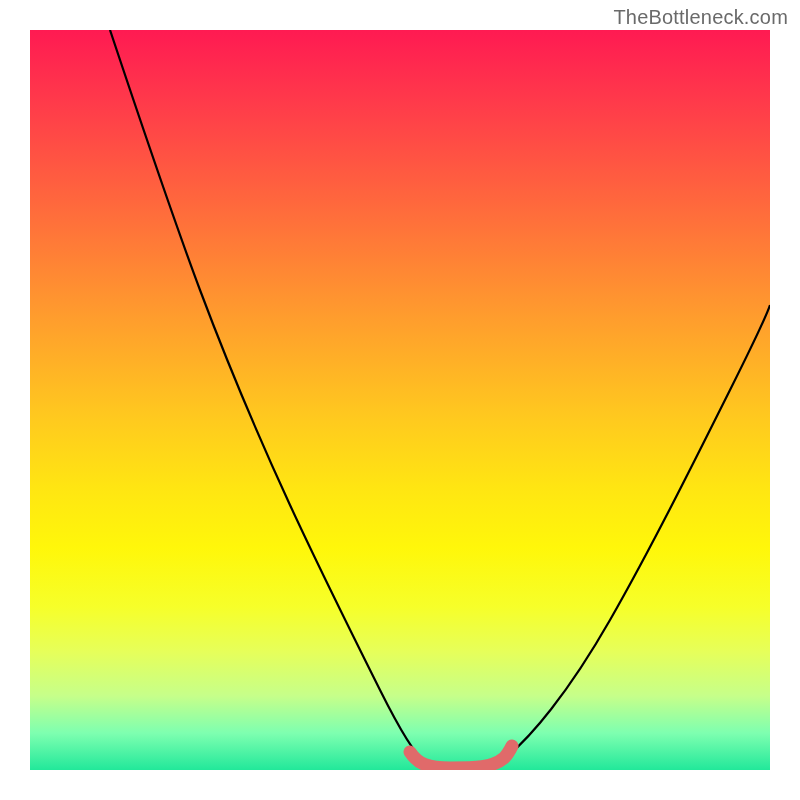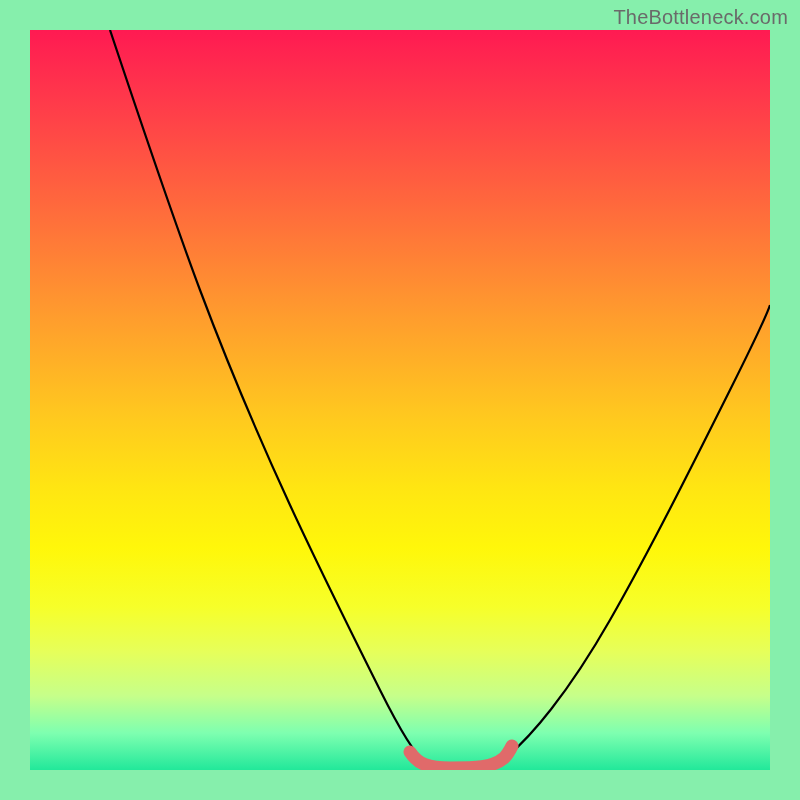--- a/index.html
+++ b/index.html
@@ -10,21 +10,21 @@
     background: #000;
     overflow: hidden;
     font-family: Arial, Helvetica, sans-serif;
   }
   .frame {
     position: absolute;
     left: 0;
     top: 0;
     width: 800px;
     height: 800px;
-    background: #86efac;
+    background: #ffffff;
   }
   .plot {
     position: absolute;
     left: 30px;
     top: 30px;
     width: 740px;
     height: 740px;
     background: linear-gradient(to bottom,
       #ff1a52 0%,
       #ff3b4a 10%,

